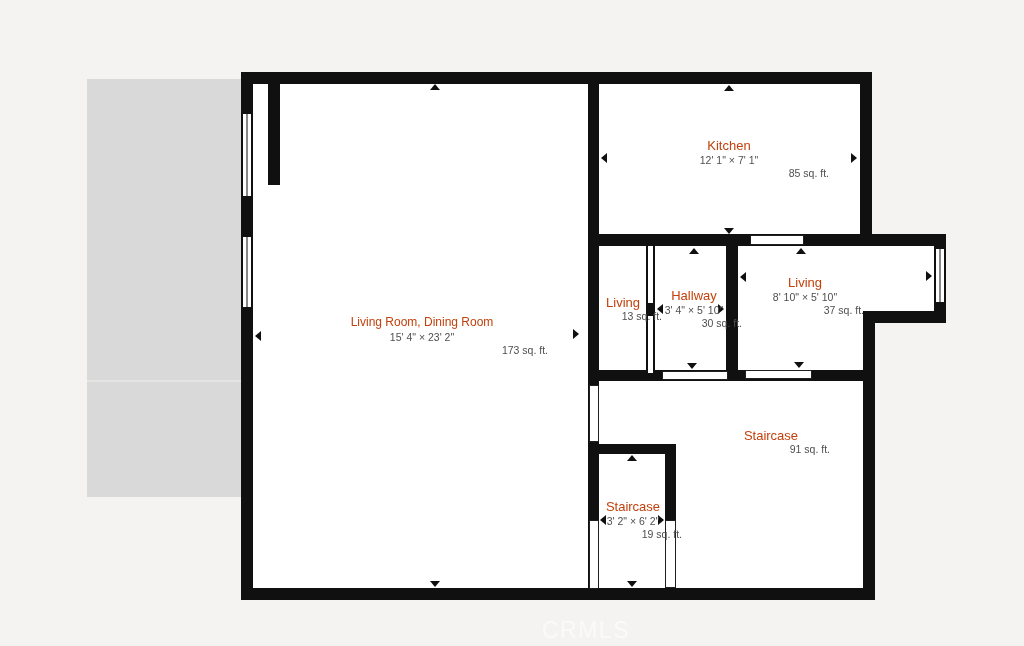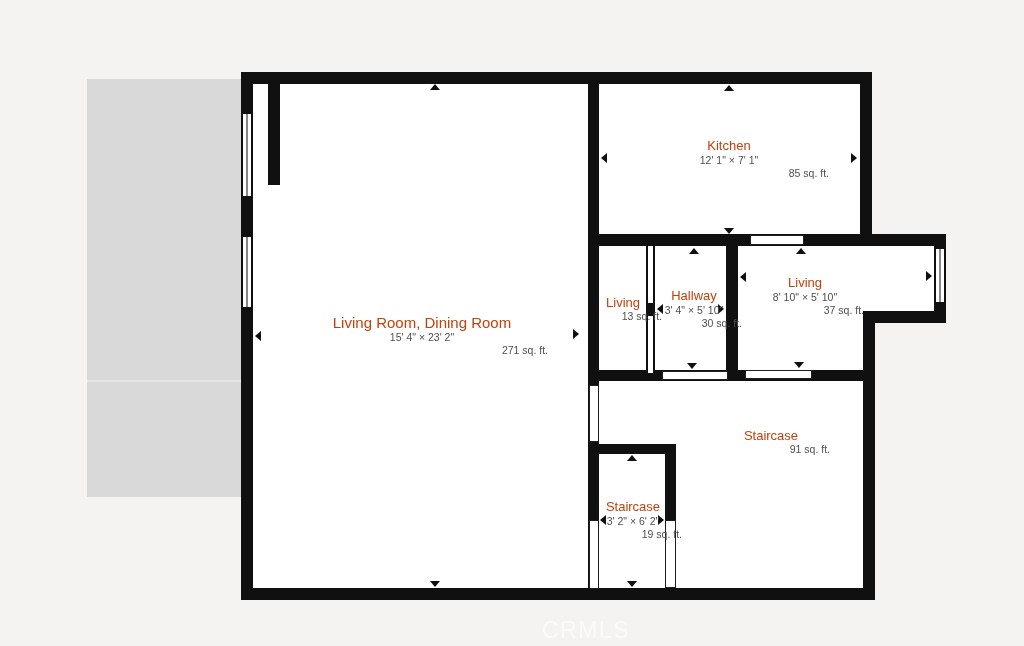--- a/index.html
+++ b/index.html
@@ -17,21 +17,21 @@
   .door{background:#ffffff;border:1px solid #1f1f1f;box-sizing:border-box;}
   .window{background:#ffffff;border:1px solid #101010;box-sizing:border-box;}
   .window.v::after{content:"";position:absolute;left:50%;top:0;bottom:0;width:1px;background:#101010;transform:translateX(-50%);}
   .arr{width:0;height:0;}
   .arr-up{border-left:5px solid transparent;border-right:5px solid transparent;border-bottom:6px solid #101010;}
   .arr-down{border-left:5px solid transparent;border-right:5px solid transparent;border-top:6px solid #101010;}
   .arr-left{border-top:5px solid transparent;border-bottom:5px solid transparent;border-right:6px solid #101010;}
   .arr-right{border-top:5px solid transparent;border-bottom:5px solid transparent;border-left:6px solid #101010;}
   .rlabel{text-align:center;color:#3d3d3d;}
   .rname{font-size:13px;font-weight:normal;line-height:15px;color:#c2410c;}
-  .rname.big{font-size:15px;}
+  .rname.big{font-size:12px;}
   .rdim{font-size:10.5px;line-height:14px;color:#4f4f4f;}
   .rarea{font-size:10.5px;line-height:13px;color:#4f4f4f;text-align:right;}
   .watermark{
     font-size:23px;letter-spacing:1.5px;color:#fbfaf8;font-weight:normal;
     text-align:center;
   }
 </style>
 </head>
 <body>
 
@@ -99,21 +99,21 @@
 
   <div class="abs rlabel" style="left:629px;top:138px;width:200px;">
     <div class="rname">Kitchen</div>
     <div class="rdim">12' 1" × 7' 1"</div>
     <div class="rarea">85 sq. ft.</div>
   </div>
 
   <div class="abs rlabel" style="left:296px;top:315px;width:252px;">
     <div class="rname big">Living Room, Dining Room</div>
     <div class="rdim">15' 4" × 23' 2"</div>
-    <div class="rarea">271 sq. ft.</div>
+    <div class="rarea">173 sq. ft.</div>
   </div>
 
   <div class="abs rlabel" style="left:584px;top:295px;width:78px;">
     <div class="rname">Living</div>
     <div class="rarea">13 sq. ft.</div>
   </div>
 
   <div class="abs rlabel" style="left:646px;top:288px;width:96px;">
     <div class="rname">Hallway</div>
     <div class="rdim">3' 4" × 5' 10"</div>

